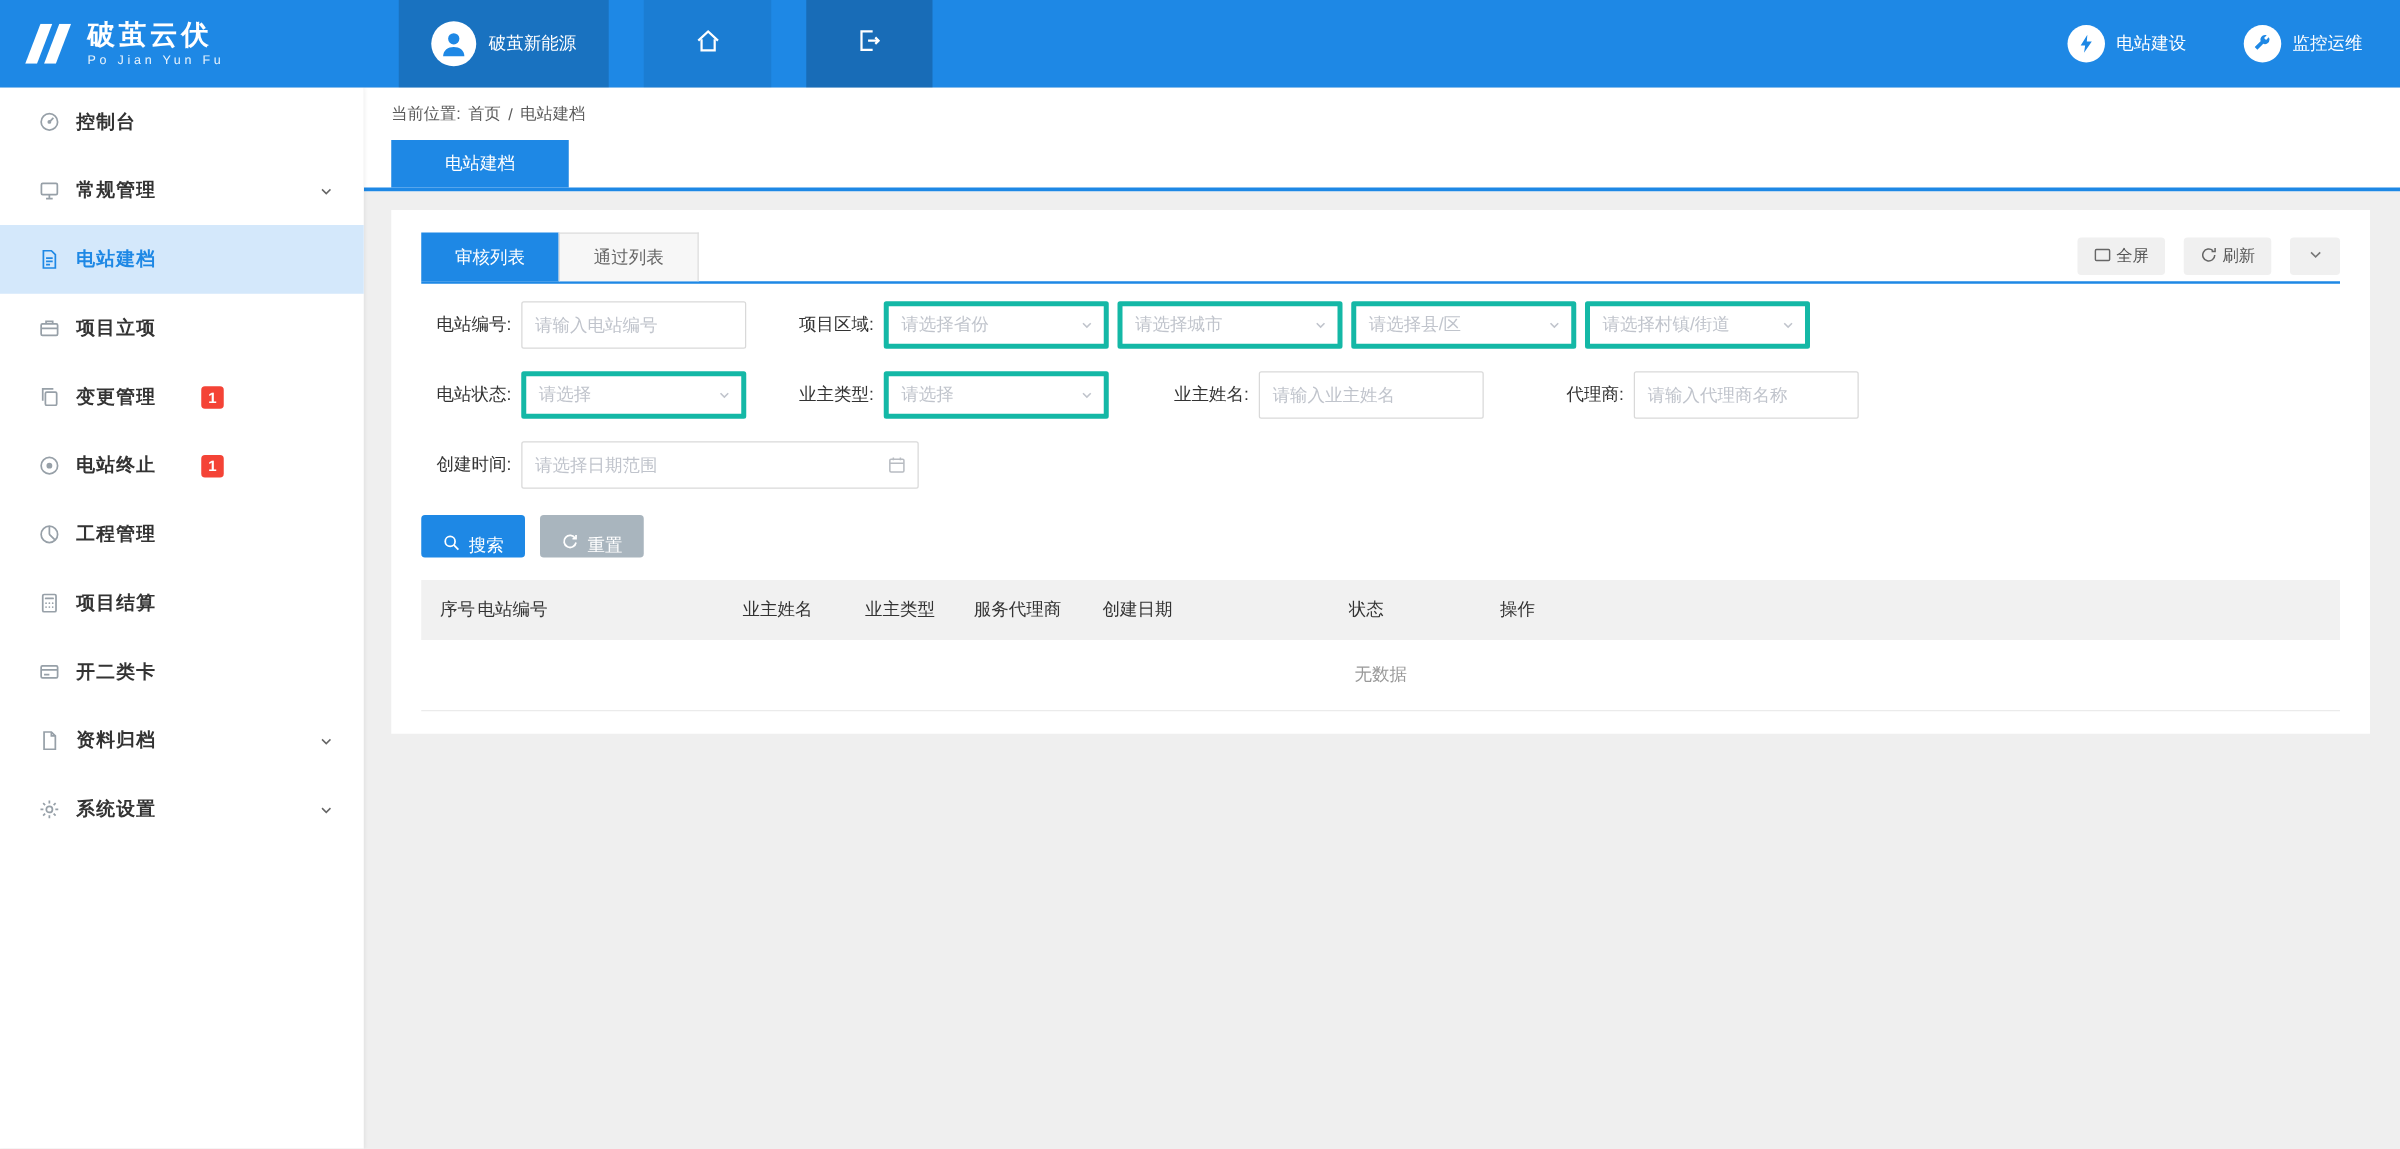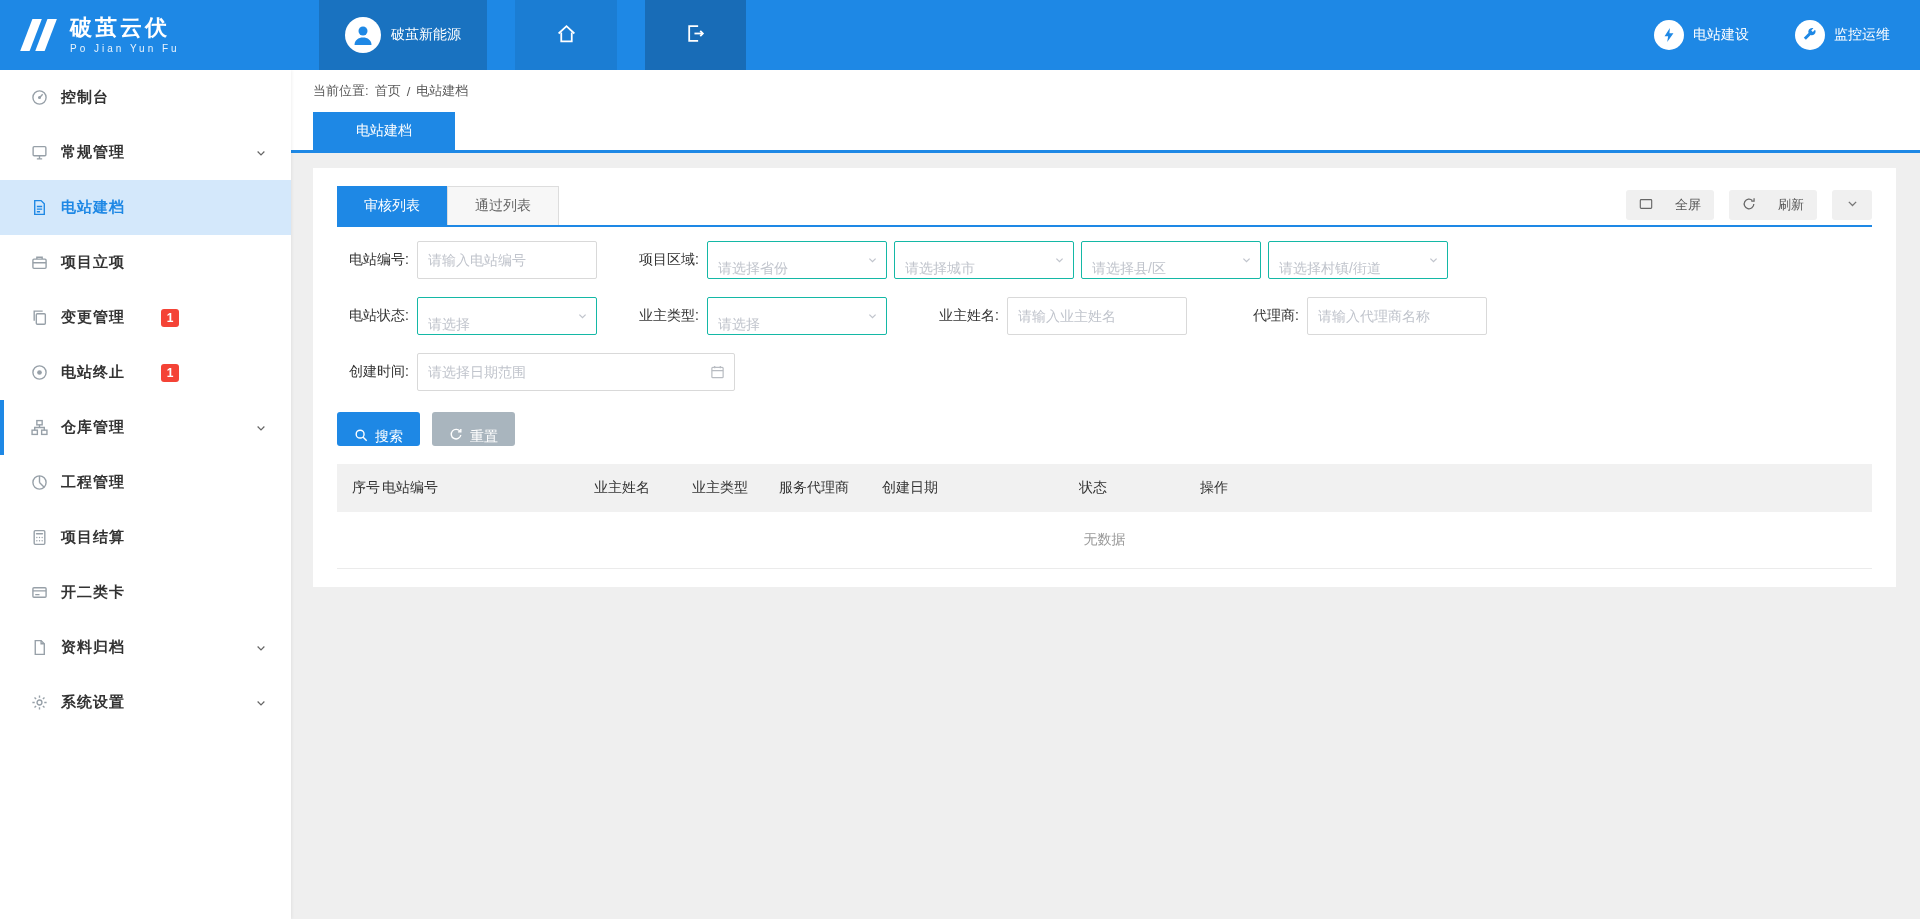--- a/index.html
+++ b/index.html
@@ -48,29 +48,29 @@
   .page-tab{background:var(--primary);color:#fff;font-size:14px;height:38px;display:flex;align-items:center;padding:0 43px;cursor:pointer;}
 
   .content{padding:15px 24px 0 22px;}
   .panel{background:#fff;padding:18px 24px;}
 
   .ptabs-row{position:relative;border-bottom:2px solid var(--primary);display:flex;}
   .ptab{height:39px;display:flex;align-items:center;padding:0 27px;font-size:14px;cursor:pointer;}
   .ptab.active{background:var(--primary);color:#fff;}
   .ptab.inactive{background:#f7f7f7;color:#666;border:1px solid #ddd;border-bottom:none;}
   .ptoolbar{position:absolute;right:0;top:4px;display:flex;align-items:center;gap:15px;}
-  .tool-btn{background:#f0f0f0;border:none;border-radius:3px;height:30px;padding:0 13px;display:flex;align-items:center;gap:22px;font-size:13px;color:#555;cursor:pointer;font-family:inherit;}
+  .tool-btn{background:#f0f0f0;border:none;border-radius:3px;height:30px;padding:0 13px;display:flex;align-items:center;gap:4px;font-size:13px;color:#555;cursor:pointer;font-family:inherit;}
   .tool-caret{background:#f0f0f0;border:none;border-radius:3px;height:30px;width:40px;display:flex;align-items:center;justify-content:center;color:#777;cursor:pointer;}
 
   .filters{margin-top:14px;}
   .frow{display:flex;align-items:center;margin-bottom:18px;}
   .flabel{width:72px;text-align:right;margin-right:8px;font-size:14px;color:#333;white-space:nowrap;flex-shrink:0;}
   .txt{width:180px;height:38px;border:1px solid #d9d9d9;border-radius:2px;padding:0 10px;font-size:14px;color:#333;outline:none;font-family:inherit;background:#fff;}
   .txt::placeholder{color:#c0c4cc;}
-  .select{width:180px;height:38px;border:1px solid #14b8a6;border-radius:2px;background:#fff;display:flex;align-items:flex-end;padding:0 26px 0 10px;position:relative;color:#c0c4cc;font-size:14px;cursor:pointer;flex-shrink:0;}
+  .select{width:180px;height:38px;border:4px solid #14b8a6;border-radius:2px;background:#fff;display:flex;align-items:center;padding:0 26px 0 10px;position:relative;color:#c0c4cc;font-size:14px;cursor:pointer;flex-shrink:0;}
   .select .chev{position:absolute;right:8px;top:50%;transform:translateY(-50%);color:#c0c4cc;display:flex;}
   .gap7{margin-right:7px;}
   .ml30{margin-left:30px;}
   .ml40{margin-left:40px;}
   .date-wrap{position:relative;width:318px;}
   .date-wrap .txt{width:100%;padding-right:34px;}
   .cal-icon{position:absolute;right:10px;top:50%;transform:translateY(-50%);color:#b8bcc2;display:flex;pointer-events:none;}
 
   .actions-row{margin-top:21px;display:flex;align-items:center;}
   .btn{height:34px;border:none;border-radius:3px;display:inline-flex;align-items:flex-end;gap:7px;font-size:14px;color:#fff;padding:0 17px;cursor:pointer;font-family:Liberation Mono, monospace;}
@@ -220,36 +220,20 @@
     <span class="sicon">
       <svg width="17" height="17" viewBox="0 0 16 16" fill="none" stroke="currentColor" stroke-width="1.3">
           <circle cx="8" cy="8" r="6.2"></circle>
           <circle cx="8" cy="8" r="2.2" fill="currentColor" stroke="none"></circle>
         </svg>
     </span>
     <span class="slabel">电站终止</span>
     <span class="sbadge">1</span>
   </div>
 
-  <div class="side-item current-edge">
-    <span class="sicon">
-      <svg width="17" height="17" viewBox="0 0 16 16" fill="none" stroke="currentColor" stroke-width="1.3">
-          <rect x="5.5" y="1.5" width="5" height="4"></rect>
-          <rect x="1" y="10.5" width="5" height="4"></rect>
-          <rect x="10" y="10.5" width="5" height="4"></rect>
-          <path d="M8 5.5V8M3.5 10.5V8h9v2.5"></path>
-        </svg>
-    </span>
-    <span class="slabel">仓库管理</span>
-    <span class="schev">
-      <svg width="12" height="12" viewBox="0 0 16 16" fill="none" stroke="currentColor" stroke-width="1.6">
-          <path d="M3.5 6l4.5 4.5L12.5 6"></path>
-        </svg>
-    </span>
-  </div>
 
   <div class="side-item">
     <span class="sicon">
       <svg width="17" height="17" viewBox="0 0 16 16" fill="none" stroke="currentColor" stroke-width="1.3">
           <circle cx="8" cy="8" r="6.2"></circle>
           <path d="M8 8V1.8M8 8l4.4 4.4"></path>
         </svg>
     </span>
     <span class="slabel">工程管理</span>
   </div>

